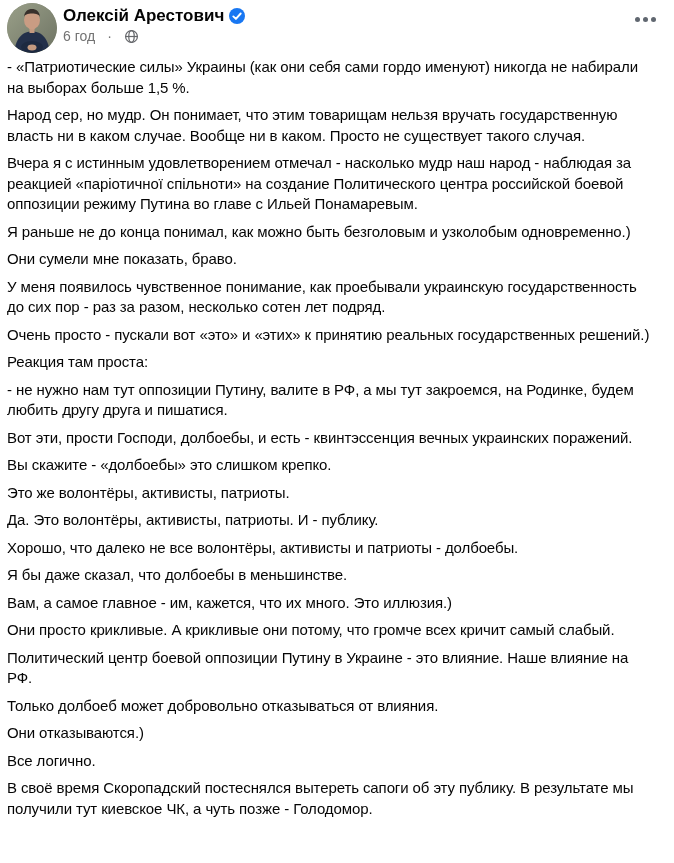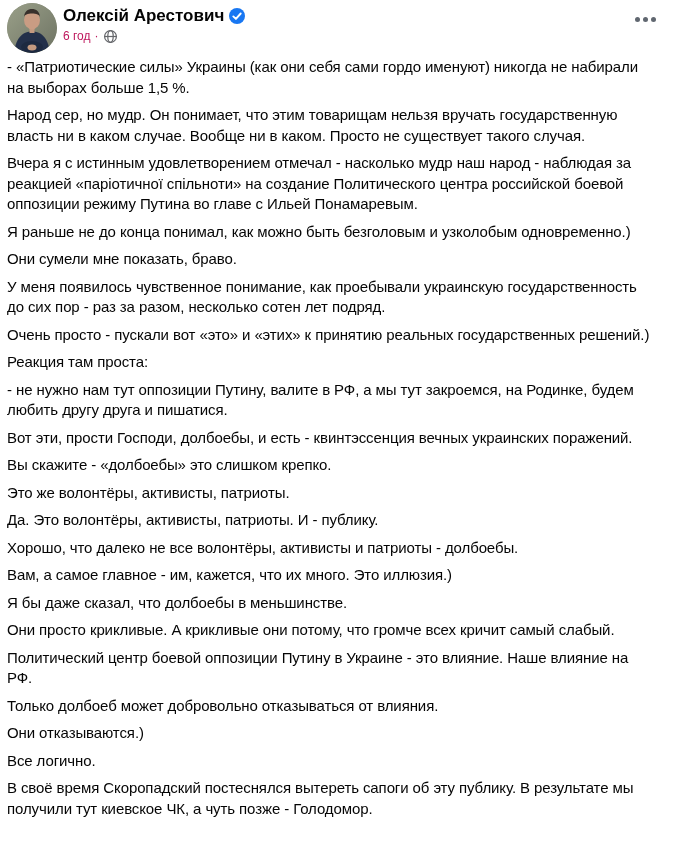--- a/index.html
+++ b/index.html
@@ -21,22 +21,22 @@
   }
   .avatar svg { display: block; }
   .header-info { margin-left: 6px; flex: 1 1 auto; min-width: 0; }
   .name-row { display: flex; align-items: center; gap: 5px; padding-top: 2px; }
   .author {
     font-size: 17px; font-weight: 700; line-height: 21px;
     color: #050505; cursor: pointer; white-space: nowrap;
   }
   .badge { display: inline-flex; align-items: center; }
   .meta-row {
-    display: flex; align-items: center; gap: 4px;
-    font-size: 12px; line-height: 18px; color: #be185d; margin-top: 1px;
+    display: flex; align-items: center; gap: 12px;
+    font-size: 14px; line-height: 18px; color: #737373; margin-top: 1px;
   }
   .timestamp { cursor: pointer; }
   .globe { display: inline-flex; align-items: center; }
   .more {
     background: none; border: none; outline: none;
     display: flex; align-items: center; gap: 3px;
     padding: 8px 6px; margin-top: 6px; cursor: pointer; border-radius: 50%;
   }
   .more .dot { width: 5px; height: 5px; border-radius: 50%; background: #606770; }
 
@@ -126,22 +126,22 @@
 до сих пор - раз за разом, несколько сотен лет подряд.</p>
     <p>Очень просто - пускали вот «это» и «этих» к принятию реальных государственных решений.)</p>
     <p>Реакция там проста:</p>
     <p>- не нужно нам тут оппозиции Путину, валите в РФ, а мы тут закроемся, на Родинке, будем
 любить другу друга и пишатися.</p>
     <p>Вот эти, прости Господи, долбоебы, и есть - квинтэссенция вечных украинских поражений.</p>
     <p>Вы скажите - «долбоебы» это слишком крепко.</p>
     <p>Это же волонтёры, активисты, патриоты.</p>
     <p>Да. Это волонтёры, активисты, патриоты. И - публику.</p>
     <p>Хорошо, что далеко не все волонтёры, активисты и патриоты - долбоебы.</p>
+    <p>Я бы даже сказал, что долбоебы в меньшинстве.</p>
     <p>Вам, а самое главное - им, кажется, что их много. Это иллюзия.)</p>
-    <p>Я бы даже сказал, что долбоебы в меньшинстве.</p>
     <p>Они просто крикливые. А крикливые они потому, что громче всех кричит самый слабый.</p>
     <p>Политический центр боевой оппозиции Путину в Украине - это влияние. Наше влияние на
 РФ.</p>
     <p>Только долбоеб может добровольно отказываться от влияния.</p>
     <p>Они отказываются.)</p>
     <p>Все логично.</p>
     <p>В своё время Скоропадский постеснялся вытереть сапоги об эту публику. В результате мы
 получили тут киевское ЧК, а чуть позже - Голодомор.</p>
   </div>
 

